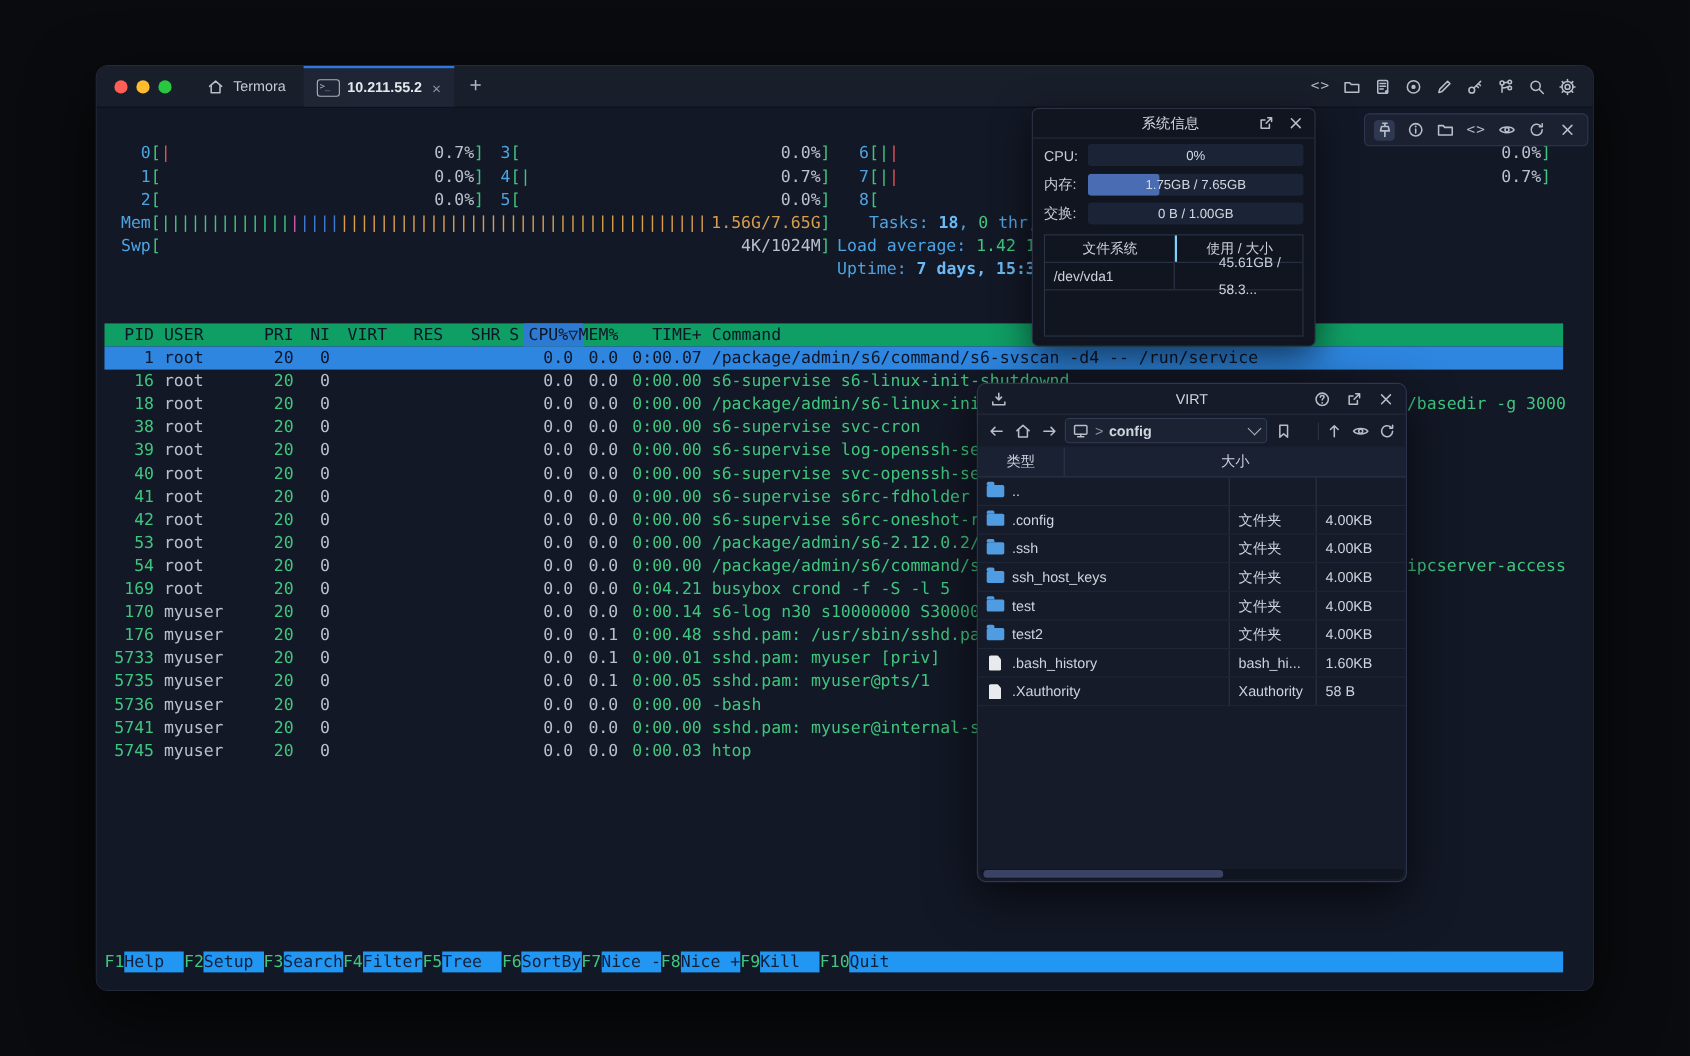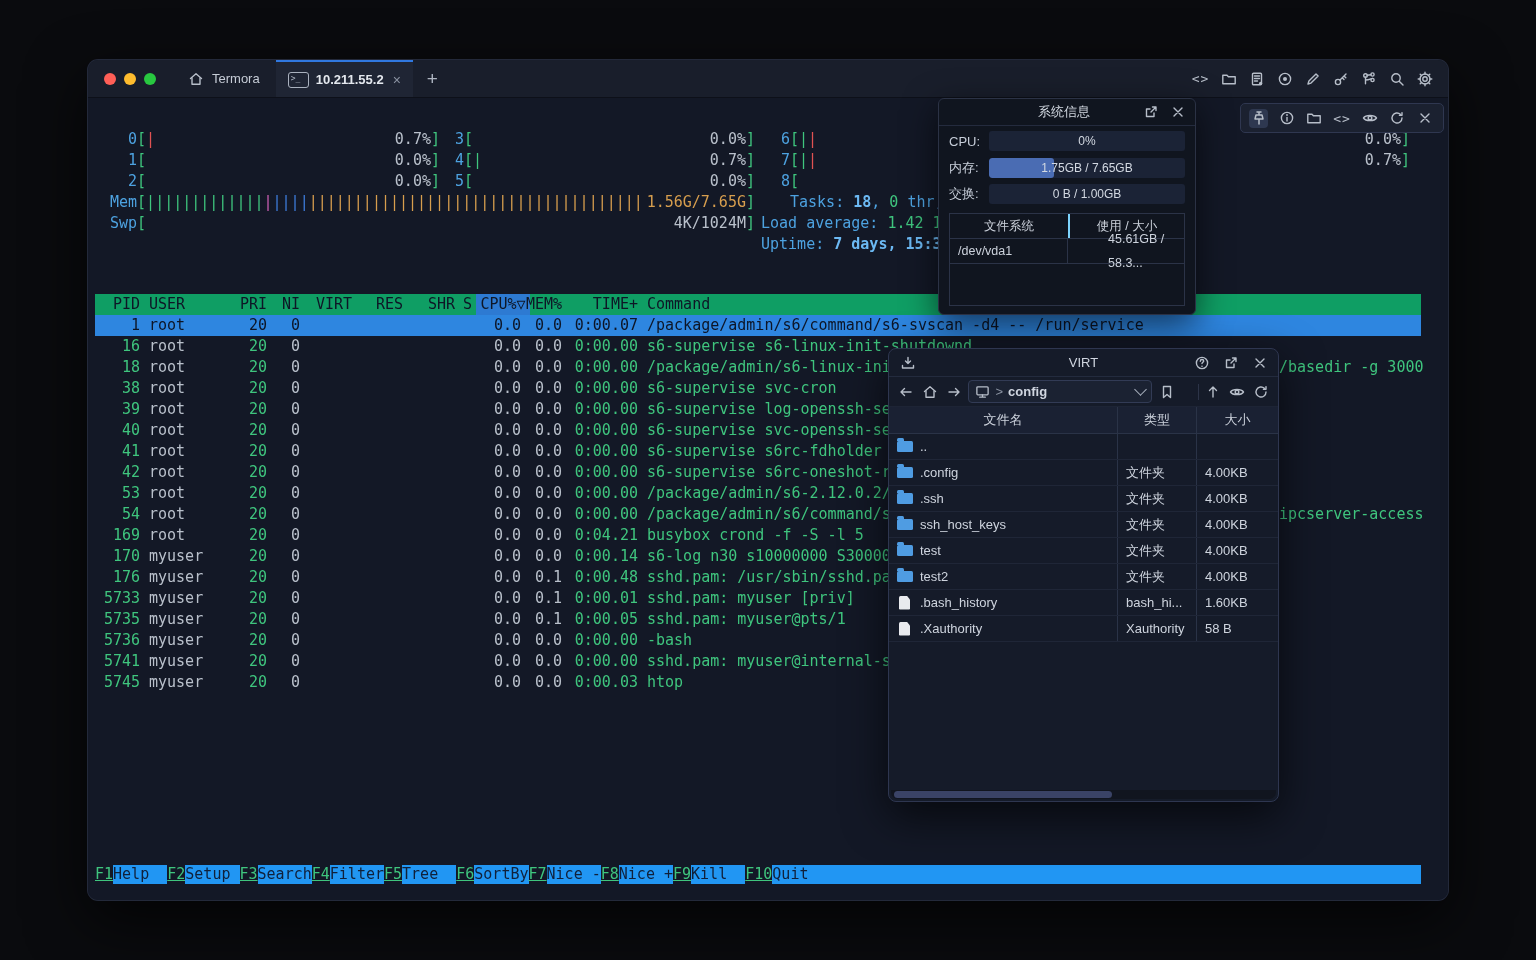--- a/index.html
+++ b/index.html
@@ -39,21 +39,21 @@
   .htab-main{background:#0f9e64;color:#0e1626;margin-left:9px;}
   .htab-io{background:#2270cc;color:#0e1626;margin-left:22px;}
   .hdr-row{background:#0f9e64;}
   .hdr-row span{position:absolute;color:#0e1626;}
   .hdr-cpu{background:#2d7ad2;text-align:center;}
   .prow span{position:absolute;overflow:hidden;}
   .prow.sel{background:#2e86e0;}
   .prow.sel span, .prow.sel span span{color:#0d1526 !important;}
   .cmd-tail{position:absolute;color:#3fc57e;}
   .fnbar{position:absolute;display:flex;height:19px;line-height:19px;}
-  .fnkey{color:#3fc57e;text-decoration:underline;}
+  .fnkey{color:#3fc57e;}
   .fnlbl{background:#2196f3;color:#10203a;white-space:pre;}
   
   .sysinfo{position:absolute;left:850px;top:38px;width:256px;height:215px;background:#10151f;
     border:1px solid #2b3245;border-radius:6px;box-shadow:0 10px 34px rgba(0,0,0,.6);z-index:25;}
   .si-head{height:26px;display:flex;align-items:center;border-bottom:1px solid #242b3e;padding:0 8px;}
   .si-title{flex:1;text-align:center;color:#d3d9e2;font-size:13px;margin-left:40px;}
   .si-hicons{display:flex;gap:8px;}
   .si-row{position:absolute;left:10px;right:10px;height:20px;display:flex;align-items:center;}
   .si-lbl{width:40px;color:#c6cdd8;font-size:13px;}
   .si-bar{position:relative;flex:1;height:20px;background:#1b2336;border-radius:3px;overflow:hidden;}
@@ -385,21 +385,20 @@
           </svg>
         </span>
       <span class="icon">
           <svg width="16" height="16" viewBox="0 0 16 16" fill="none" stroke="currentColor" stroke-width="1.4" stroke-linecap="round" stroke-linejoin="round">
             <path d="M13 8a5 5 0 1 1-1.6-3.7"></path>
             <path d="M13 2.6v2.6h-2.6"></path>
           </svg>
         </span>
     </div>
     <div class="sf-thead">
-      <div class="sf-c1">文件名</div>
       <div class="sf-c2">类型</div>
       <div class="sf-c3">大小</div>
     </div>
     <div id="sftp-rows">
         <div class="sf-row">
           <div class="sf-c1">
             <span class="fold-ic"></span>
             <span>..</span>
           </div>
           <div class="sf-c2"></div>

